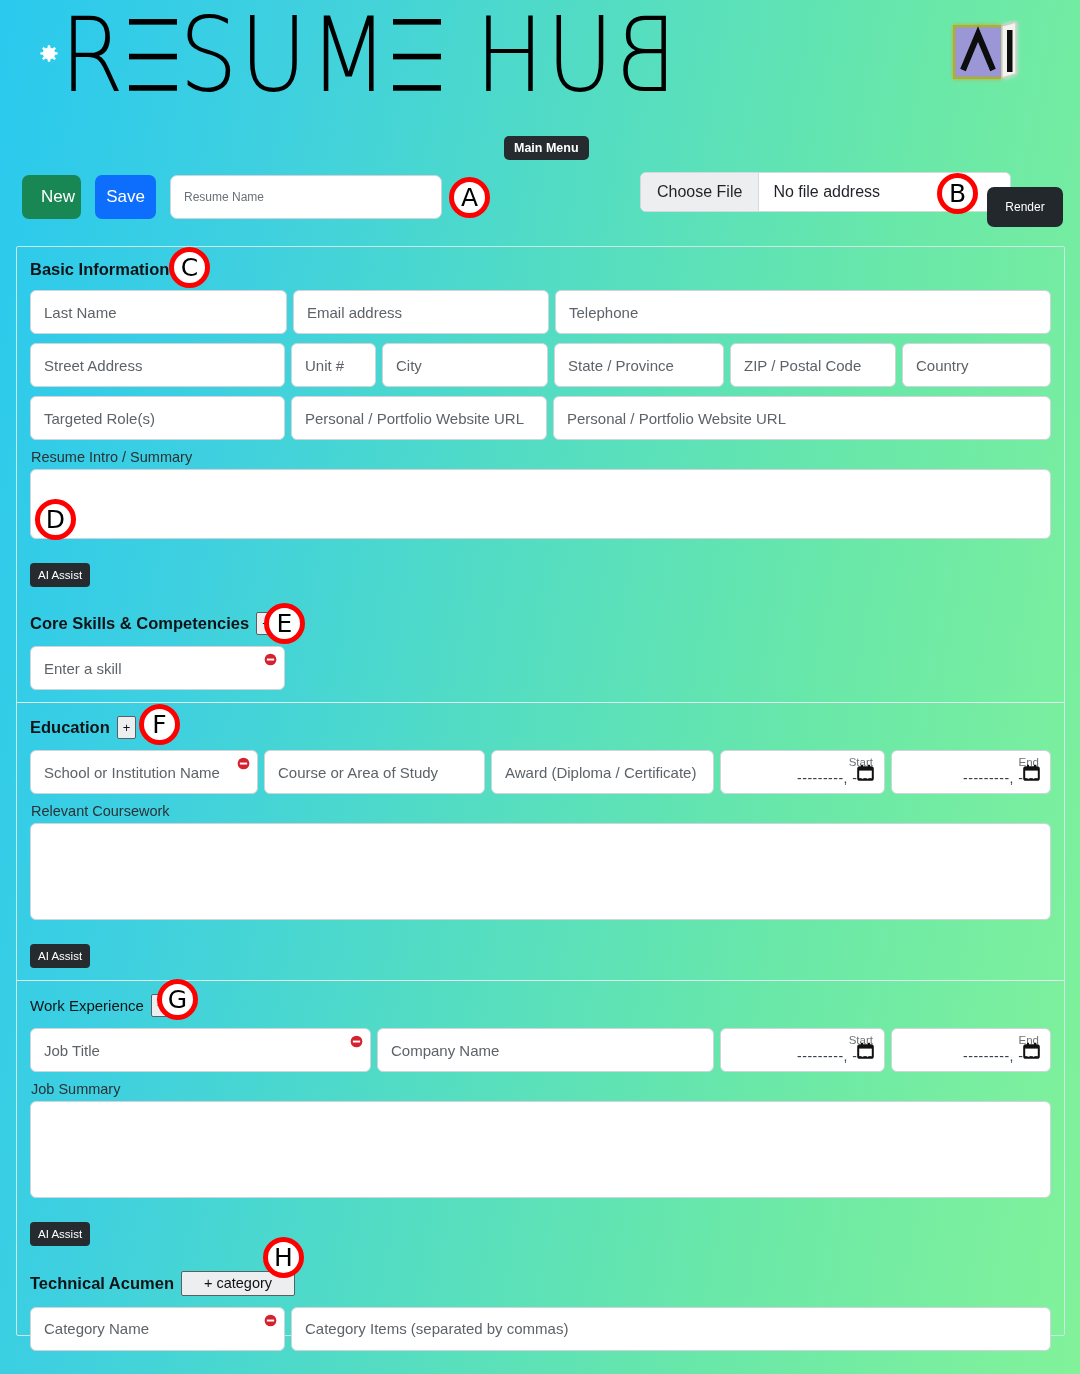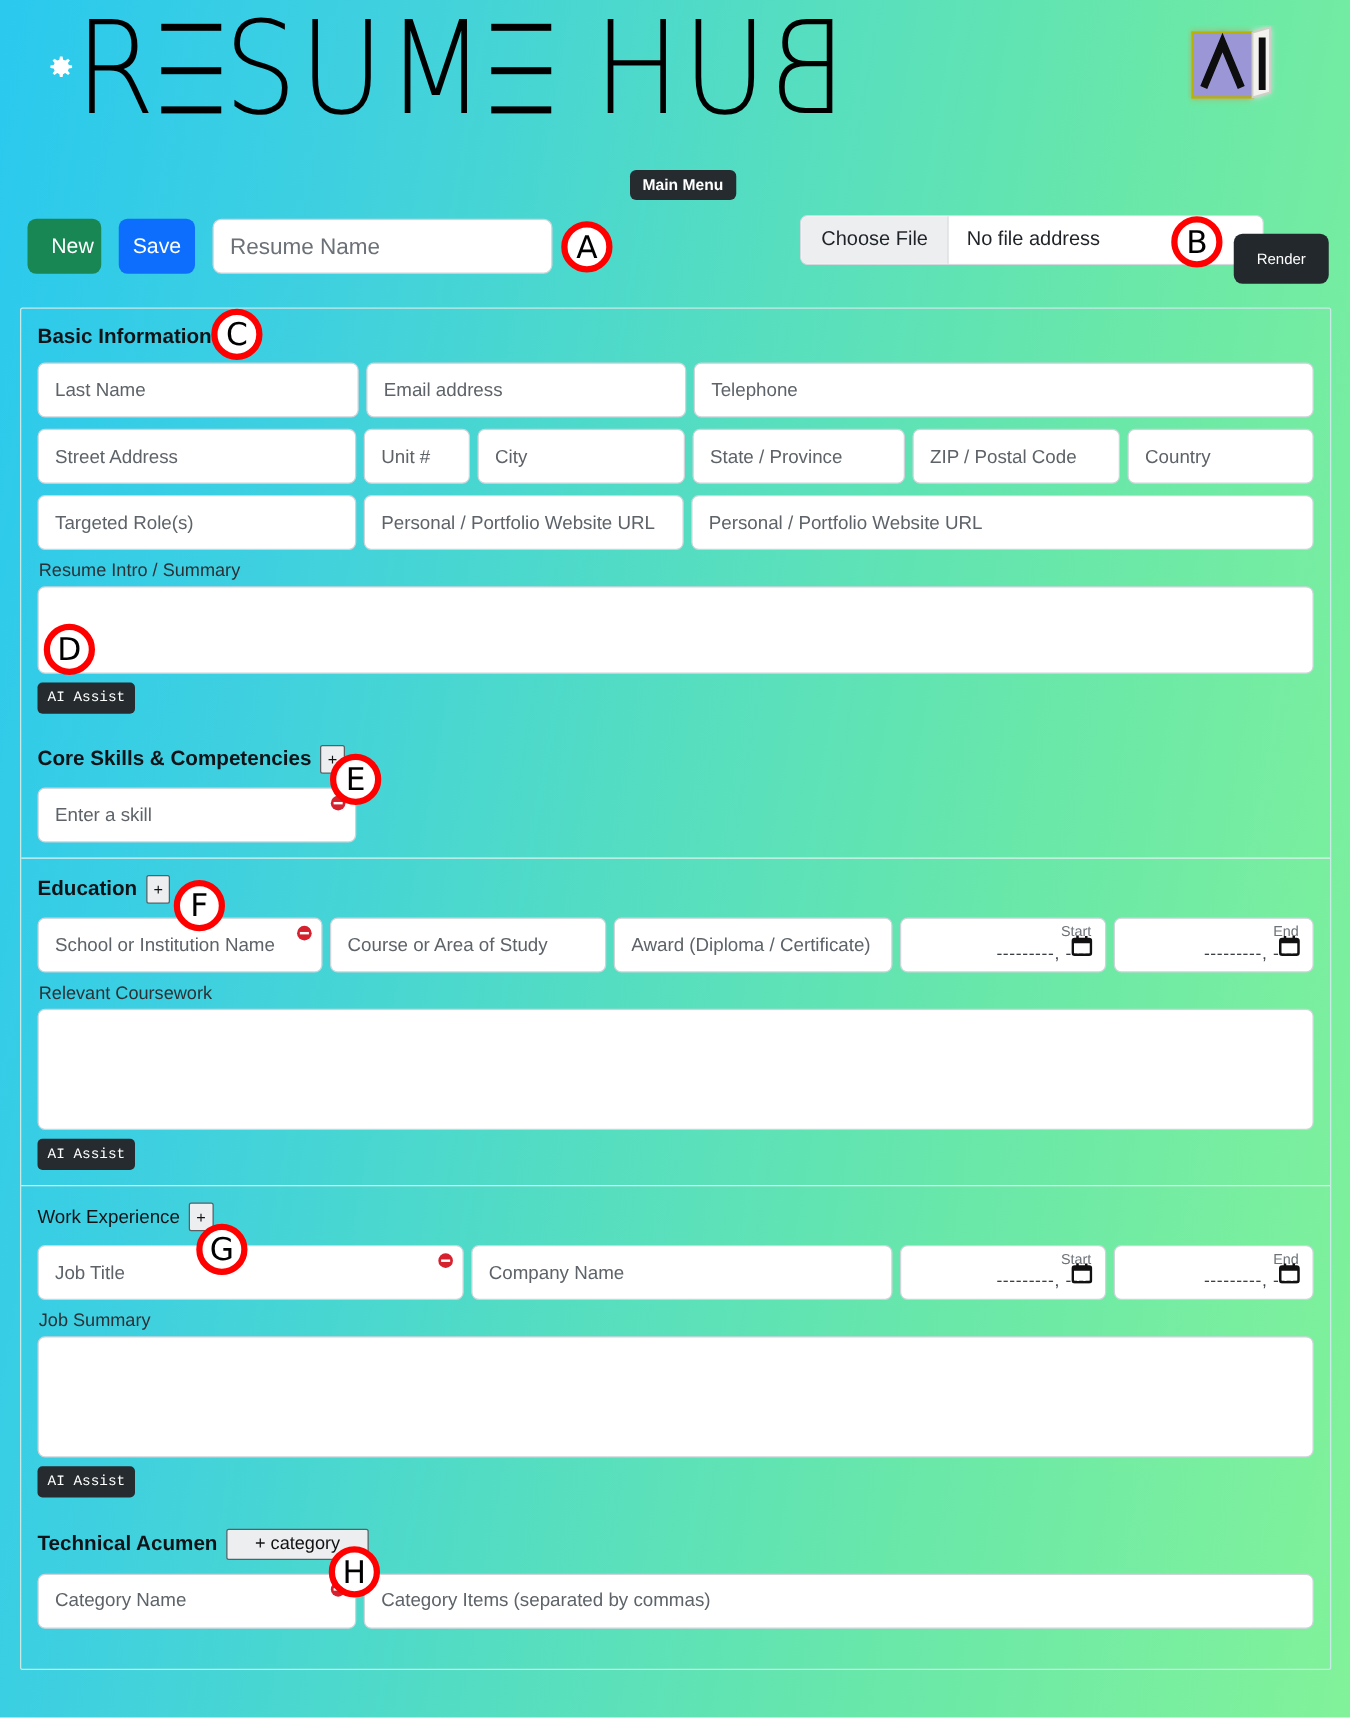--- a/index.html
+++ b/index.html
@@ -82,21 +82,21 @@
   }
   .btn-save {
     position: absolute; left: 95px; top: 0;
     width: 61px; height: 44px; background: #0d6efd;
   }
   .resume-name-input {
     position: absolute; left: 170px; top: 0;
     width: 272px; height: 44px;
     border: 1px solid #cfd4da; border-radius: 7px;
     background: #fff; padding: 16px 13px;
-    font-size: 18px; color: #444; outline: none;
+    font-size: 12px; color: #444; outline: none;
     font-family: "Liberation Sans", sans-serif;
   }
   .resume-name-input::placeholder { color: #6b7177; }
 
   .file-group {
     position: absolute; left: 640px; top: -3px;
     display: flex; align-items: stretch;
     height: 40px;
     border: 1px solid #d5d9de; border-radius: 6px;
     overflow: hidden; background: #fff;
@@ -180,24 +180,24 @@
   .ta {
     width: 100%; height: 70px;
     background: #fff; border: 1px solid #ced4da;
     border-radius: 6px; resize: none;
     font-family: "Liberation Sans", sans-serif;
     font-size: 15px; padding: 8px 10px; outline: none;
     display: block;
   }
   .ta.tall { height: 97px; }
   .ai-assist {
-    margin-top: 7px;
+    margin-top: 24px;
     background: #262b2f; color: #fff; border: none;
     font-size: 11.5px; padding: 6px 8px; border-radius: 4px;
-    cursor: pointer; font-family: Liberation Mono, monospace;
+    cursor: pointer; font-family: Liberation Sans, sans-serif;
   }
 
   
   .date-fld {
     position: relative; height: 44px;
     background: #fff; border: 1px solid #ced4da; border-radius: 6px;
     padding: 4px 11px; display: flex; flex-direction: column;
     justify-content: center; min-width: 0; align-items: flex-end;
   }
   .date-fld .dl { font-size: 11.5px; color: #6d7378; line-height: 1.1; }

